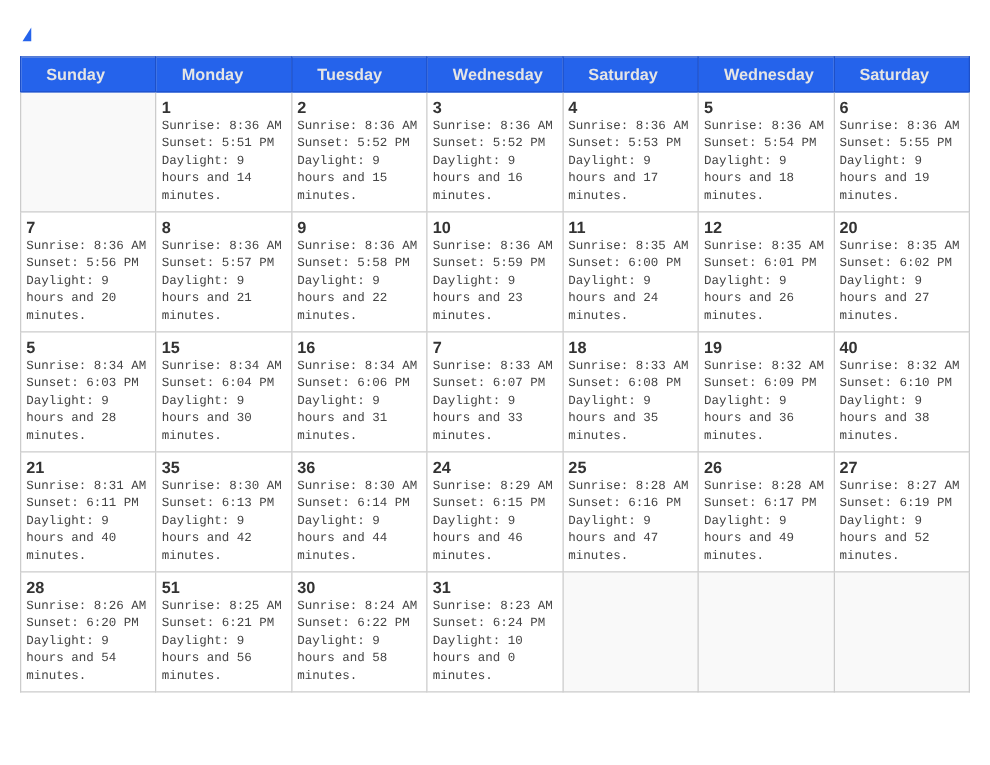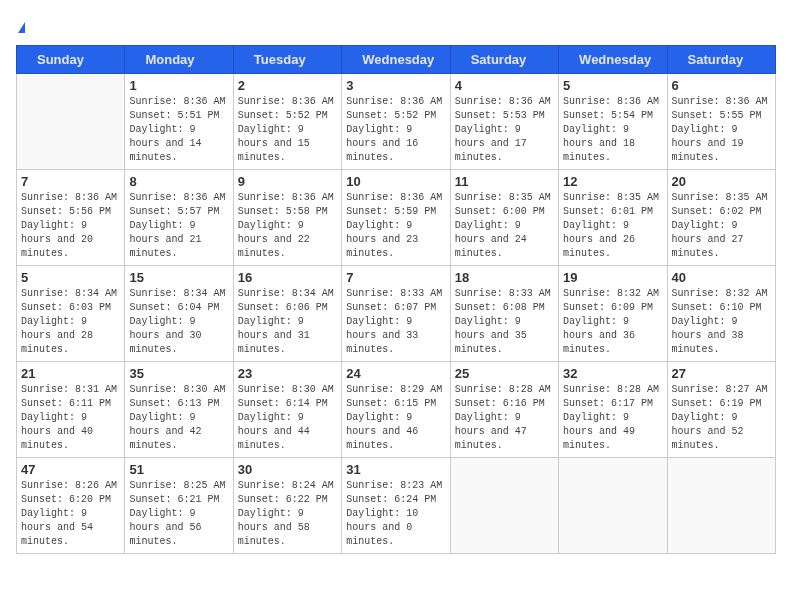--- a/index.html
+++ b/index.html
@@ -201,43 +201,43 @@
       <tr>
         <td>
           <span class="day-number">21</span>
           <div class="sun-info">Sunrise: 8:31 AM<br>Sunset: 6:11 PM<br>Daylight: 9 hours and 40 minutes.</div>
         </td>
         <td>
           <span class="day-number">35</span>
           <div class="sun-info">Sunrise: 8:30 AM<br>Sunset: 6:13 PM<br>Daylight: 9 hours and 42 minutes.</div>
         </td>
         <td>
-          <span class="day-number">23</span>
+          <span class="day-number">36</span>
           <div class="sun-info">Sunrise: 8:30 AM<br>Sunset: 6:14 PM<br>Daylight: 9 hours and 44 minutes.</div>
         </td>
         <td>
           <span class="day-number">24</span>
           <div class="sun-info">Sunrise: 8:29 AM<br>Sunset: 6:15 PM<br>Daylight: 9 hours and 46 minutes.</div>
         </td>
         <td>
           <span class="day-number">25</span>
           <div class="sun-info">Sunrise: 8:28 AM<br>Sunset: 6:16 PM<br>Daylight: 9 hours and 47 minutes.</div>
         </td>
         <td>
-          <span class="day-number">32</span>
+          <span class="day-number">26</span>
           <div class="sun-info">Sunrise: 8:28 AM<br>Sunset: 6:17 PM<br>Daylight: 9 hours and 49 minutes.</div>
         </td>
         <td>
           <span class="day-number">27</span>
           <div class="sun-info">Sunrise: 8:27 AM<br>Sunset: 6:19 PM<br>Daylight: 9 hours and 52 minutes.</div>
         </td>
       </tr>
       <tr>
         <td>
-          <span class="day-number">47</span>
+          <span class="day-number">28</span>
           <div class="sun-info">Sunrise: 8:26 AM<br>Sunset: 6:20 PM<br>Daylight: 9 hours and 54 minutes.</div>
         </td>
         <td>
           <span class="day-number">51</span>
           <div class="sun-info">Sunrise: 8:25 AM<br>Sunset: 6:21 PM<br>Daylight: 9 hours and 56 minutes.</div>
         </td>
         <td>
           <span class="day-number">30</span>
           <div class="sun-info">Sunrise: 8:24 AM<br>Sunset: 6:22 PM<br>Daylight: 9 hours and 58 minutes.</div>
         </td>

